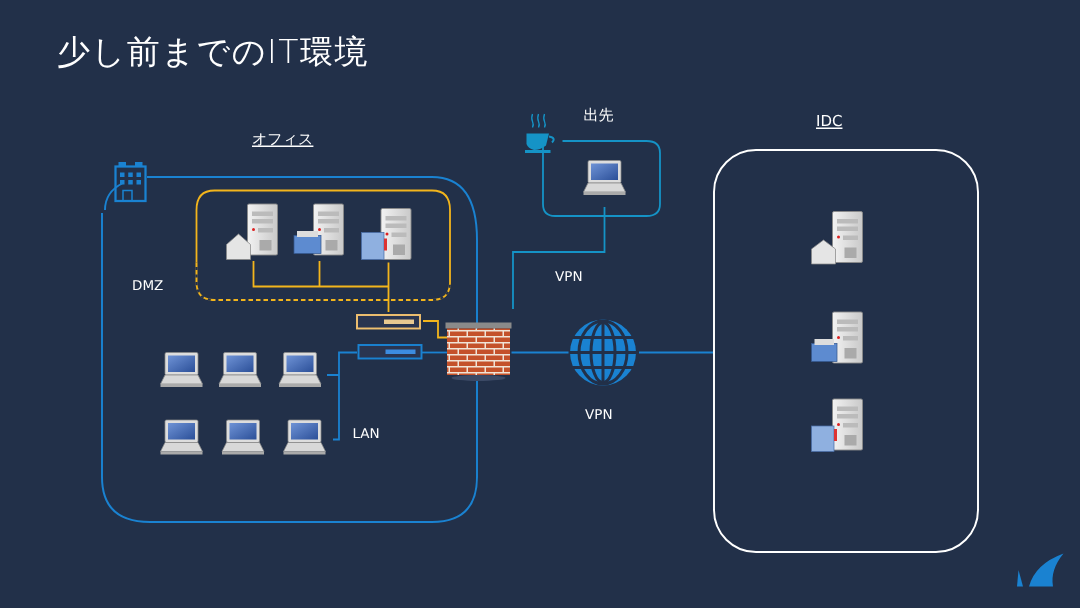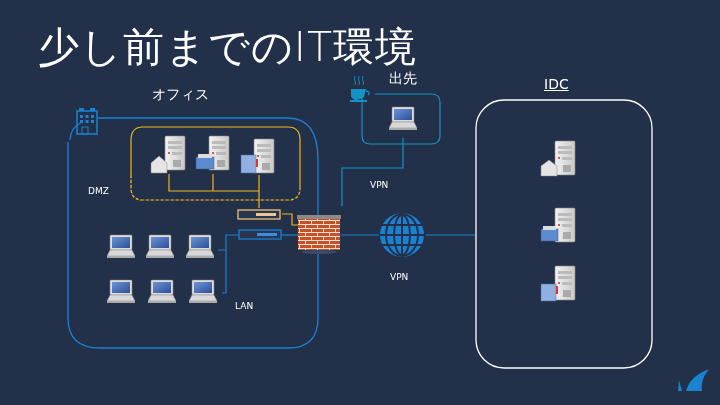--- a/index.html
+++ b/index.html
@@ -1,20 +1,20 @@
 <!DOCTYPE html>
 <html><head>
 <meta charset="utf-8">
 <style>
   html, body { margin:0; padding:0; }
   body { width:720px; height:405px; background:#223049; overflow:hidden; position:relative; font-family:"DejaVu Sans", sans-serif; }
   .abs { position:absolute; }
-  .title { left:38px; top:20px; color:#fff; font-size:41px; font-weight:300; letter-spacing:1px; }
+  .title { left:38px; top:20px; color:#fff; font-size:22px; font-weight:300; letter-spacing:1px; }
   .label { color:#fff; font-size:9px; }
-  .label-lg { color:#fff; font-size:14px; }
+  .label-lg { color:#fff; font-size:10px; }
   svg.stage { position:absolute; left:0; top:0; }
 </style>
 </head>
 <body>
 
 <div class="abs title">少し前までのIT環境</div>
 
 <svg class="stage" width="720" height="405" viewBox="0 0 720 405">
   <defs>
     <linearGradient id="srv" x1="0" x2="1" y1="0" y2="0">
@@ -150,19 +150,19 @@
     <rect x="541" y="284" width="15" height="17" fill="#8fb0e0" stroke="#4a6ea8" stroke-width="0.5"></rect>
     <rect x="556" y="286" width="2" height="8" fill="#d33"></rect>
   </g>
 
   <g>
     <path d="M678 391 L679 380 L682 391 Z" fill="#1a82d1"></path>
     <path d="M686 391 Q690 376 709 369 Q700 380 702 391 Z" fill="#1a82d1"></path>
   </g>
 </svg>
 
-<div class="abs label-lg" style="left:152px; top:86px;">オフィス</div>
+<div class="abs label-lg" style="left:168px; top:86px;text-decoration:underline;">オフィス</div>
 <div class="abs label" style="left:88px; top:186px;">DMZ</div>
-<div class="abs label" style="left:235px; top:301px;">LAN</div>
+<div class="abs label" style="left:235px; top:285px;">LAN</div>
 <div class="abs label-lg" style="left:389px; top:70px;">出先</div>
 <div class="abs label" style="left:370px; top:180px;">VPN</div>
 <div class="abs label" style="left:390px; top:272px;">VPN</div>
 <div class="abs label-lg" style="left:544px; top:76px;text-decoration:underline;">IDC</div>
 
 </body></html>

